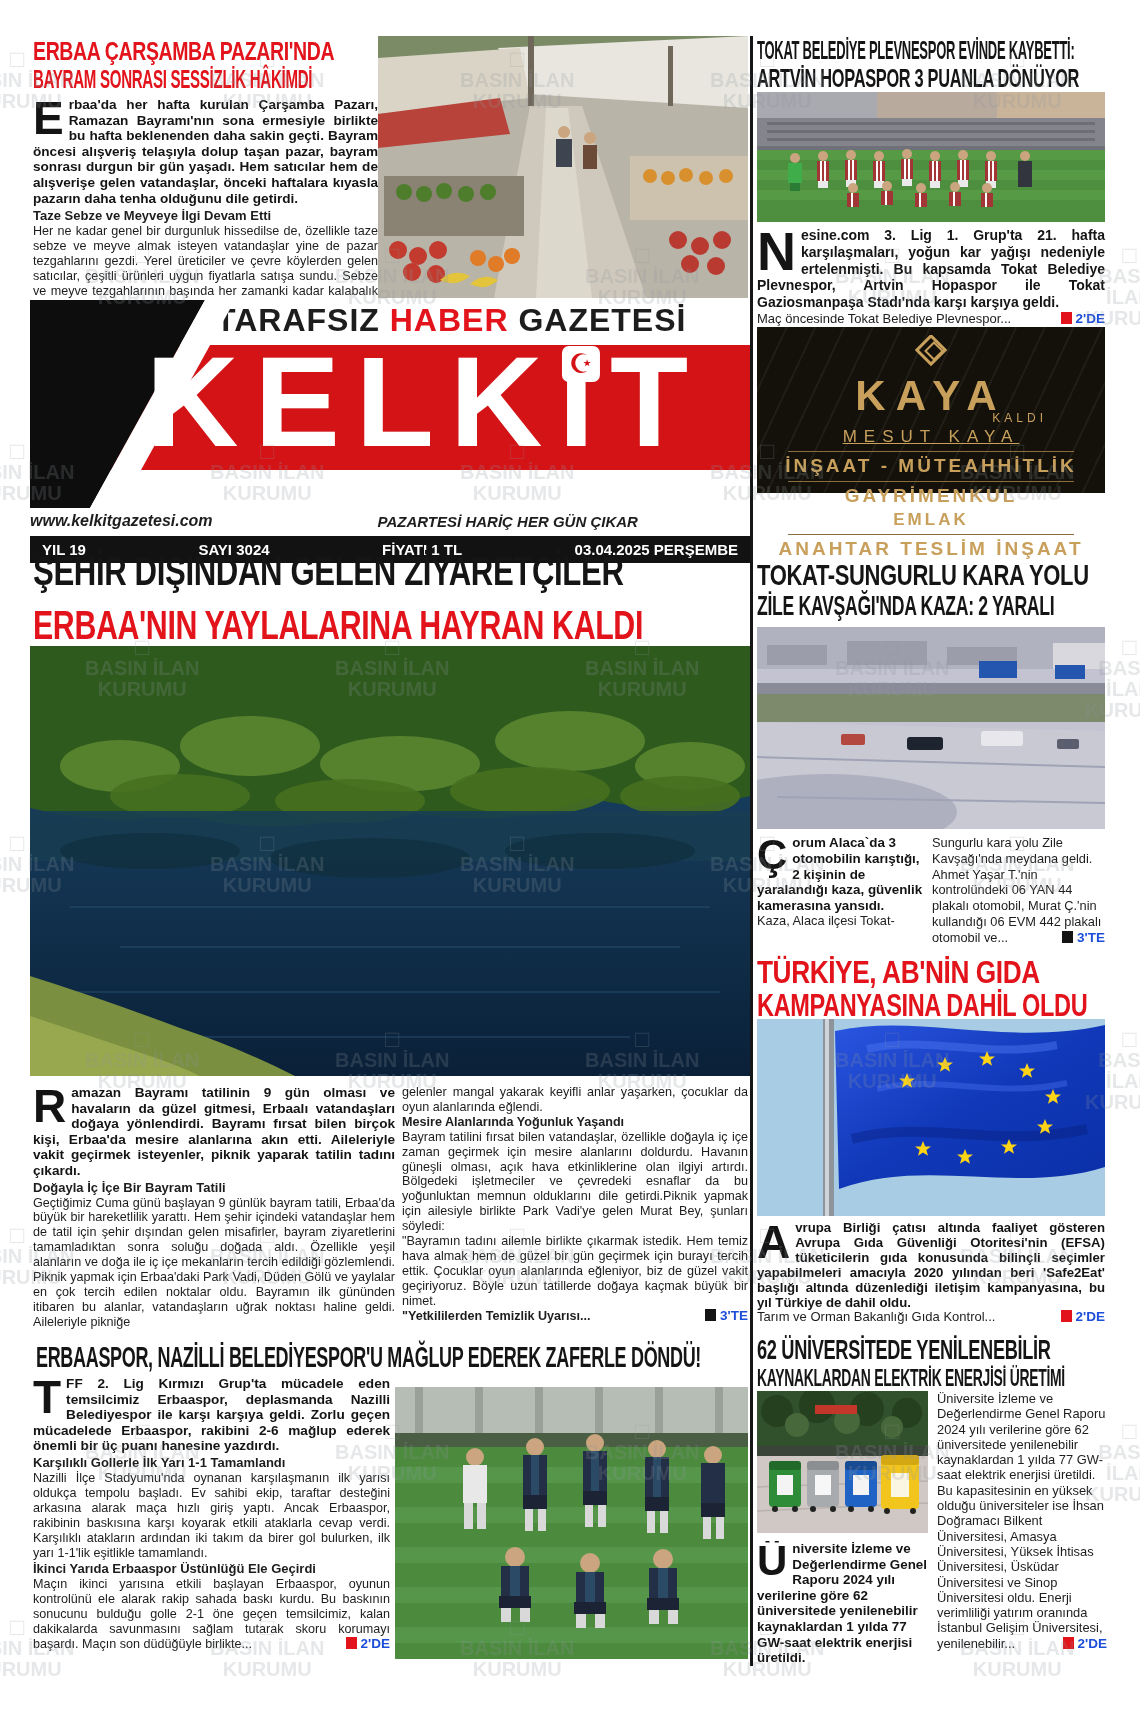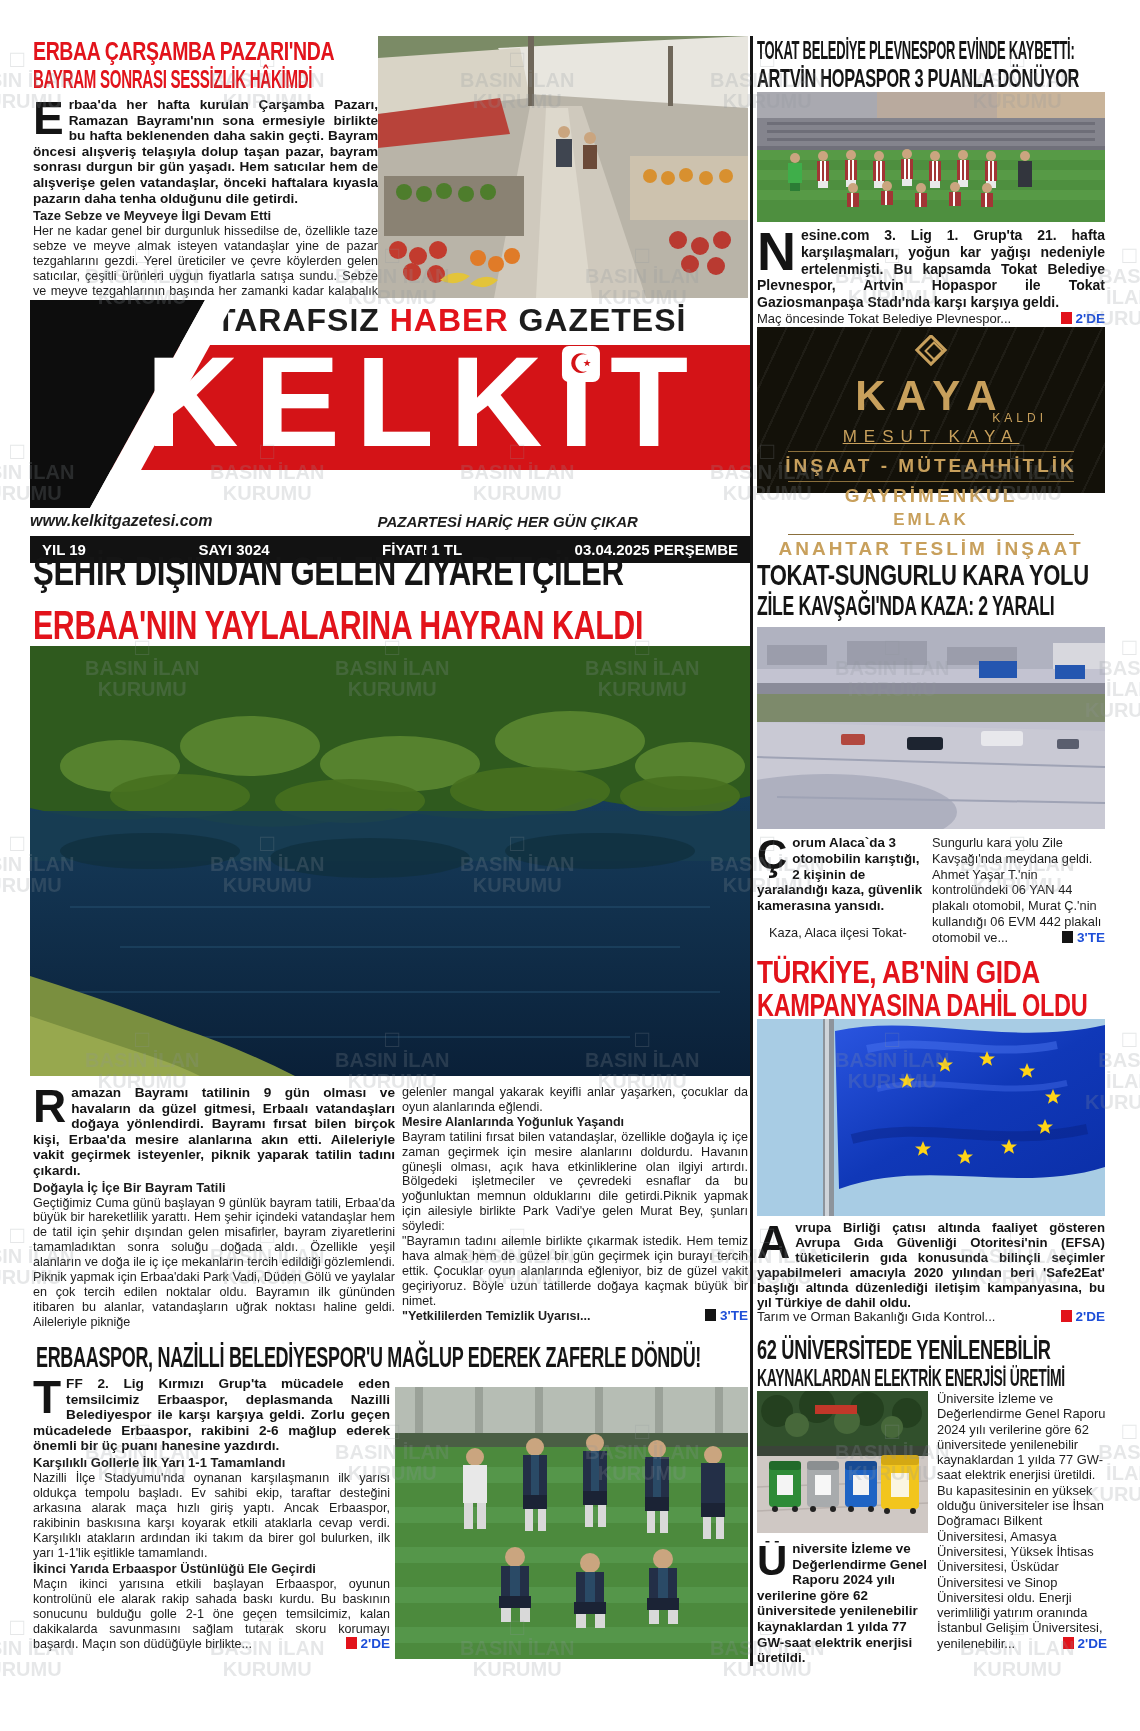--- a/index.html
+++ b/index.html
@@ -380,21 +380,21 @@
       <rect x="84" y="107" width="24" height="11" rx="2" fill="#b2483f"></rect>
       <rect x="300" y="112" width="22" height="10" rx="2" fill="#5a5e6e"></rect>
     </g>
     <g stroke="#9fa3b5" stroke-width="2">
         <line x1="0" y1="130" x2="348" y2="140"></line>
         <line x1="20" y1="170" x2="348" y2="176"></line>
       </g>
   </svg>
   <section class="abs clip" style="left:757px;top:835px;width:166px;height:118px;">
     <p class="lead" style="margin:0;font-size:13.4px;line-height:15.8px;text-align:left;"><span class="dc dc-md">Ç</span><span>orum Alaca`da 3 otomobilin karıştığı, 2 kişinin de yaralandığı kaza, güvenlik kamerasına yansıdı.</span></p>
-    <p class="body" style="margin:12px;font-size:12.8px;text-align:left;">Kaza, Alaca ilçesi Tokat-</p>
+    <p class="body" style="margin:0;font-size:12.8px;text-align:left;">Kaza, Alaca ilçesi Tokat-</p>
   </section>
   <section class="abs clip" style="left:932px;top:835px;width:173px;height:118px;">
     <p class="body" style="margin:0;font-size:12.8px;line-height:15.8px;text-align:left;"><span>Sungurlu kara yolu Zile Kavşağı'nda meydana geldi. Ahmet Yaşar T.'nin kontrolündeki 06 YAN 44 plakalı otomobil, Murat Ç.'nin kullandığı 06 EVM 442 plakalı otomobil ve...</span><span class="pageref"><span class="sq sq-black"></span><span>3'TE</span></span></p>
   </section>
 
   <div class="abs hl-line" style="left:757px;top:954px;height:34px;">
     <span class="cond red" style="--sx:.82;font-size:32px;">TÜRKİYE, AB'NİN GIDA</span>
   </div>
   <div class="abs hl-line" style="left:757px;top:988px;height:33px;">
     <span class="cond red" style="--sx:.76;font-size:31px;">KAMPANYASINA DAHİL OLDU</span>

